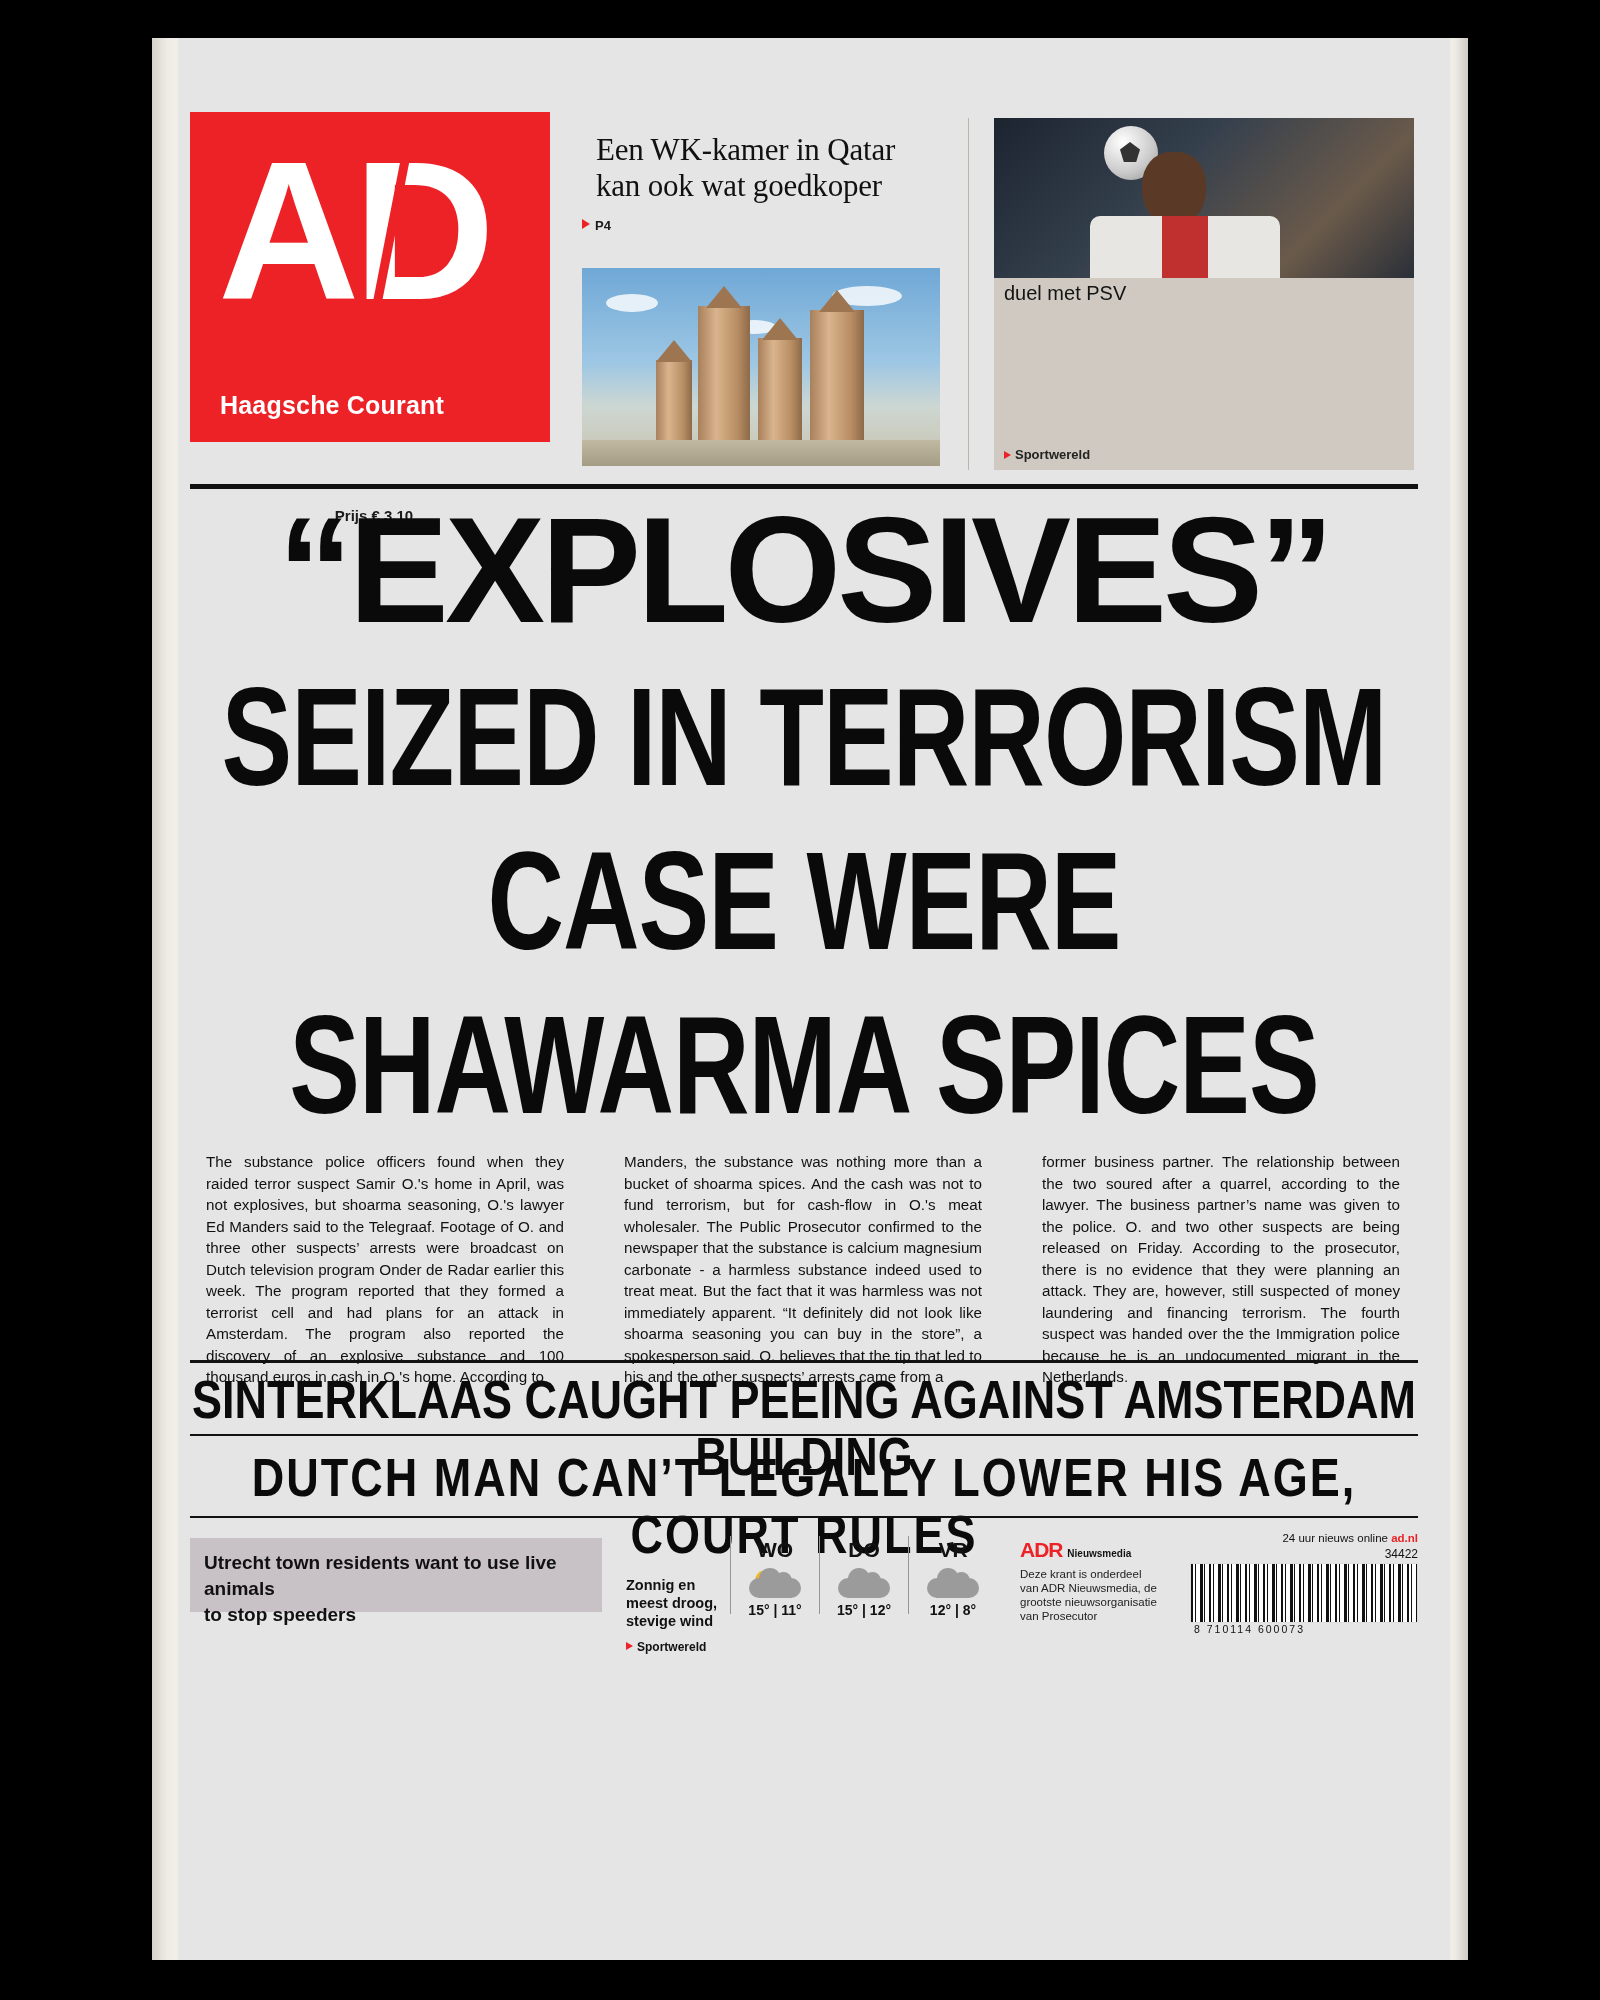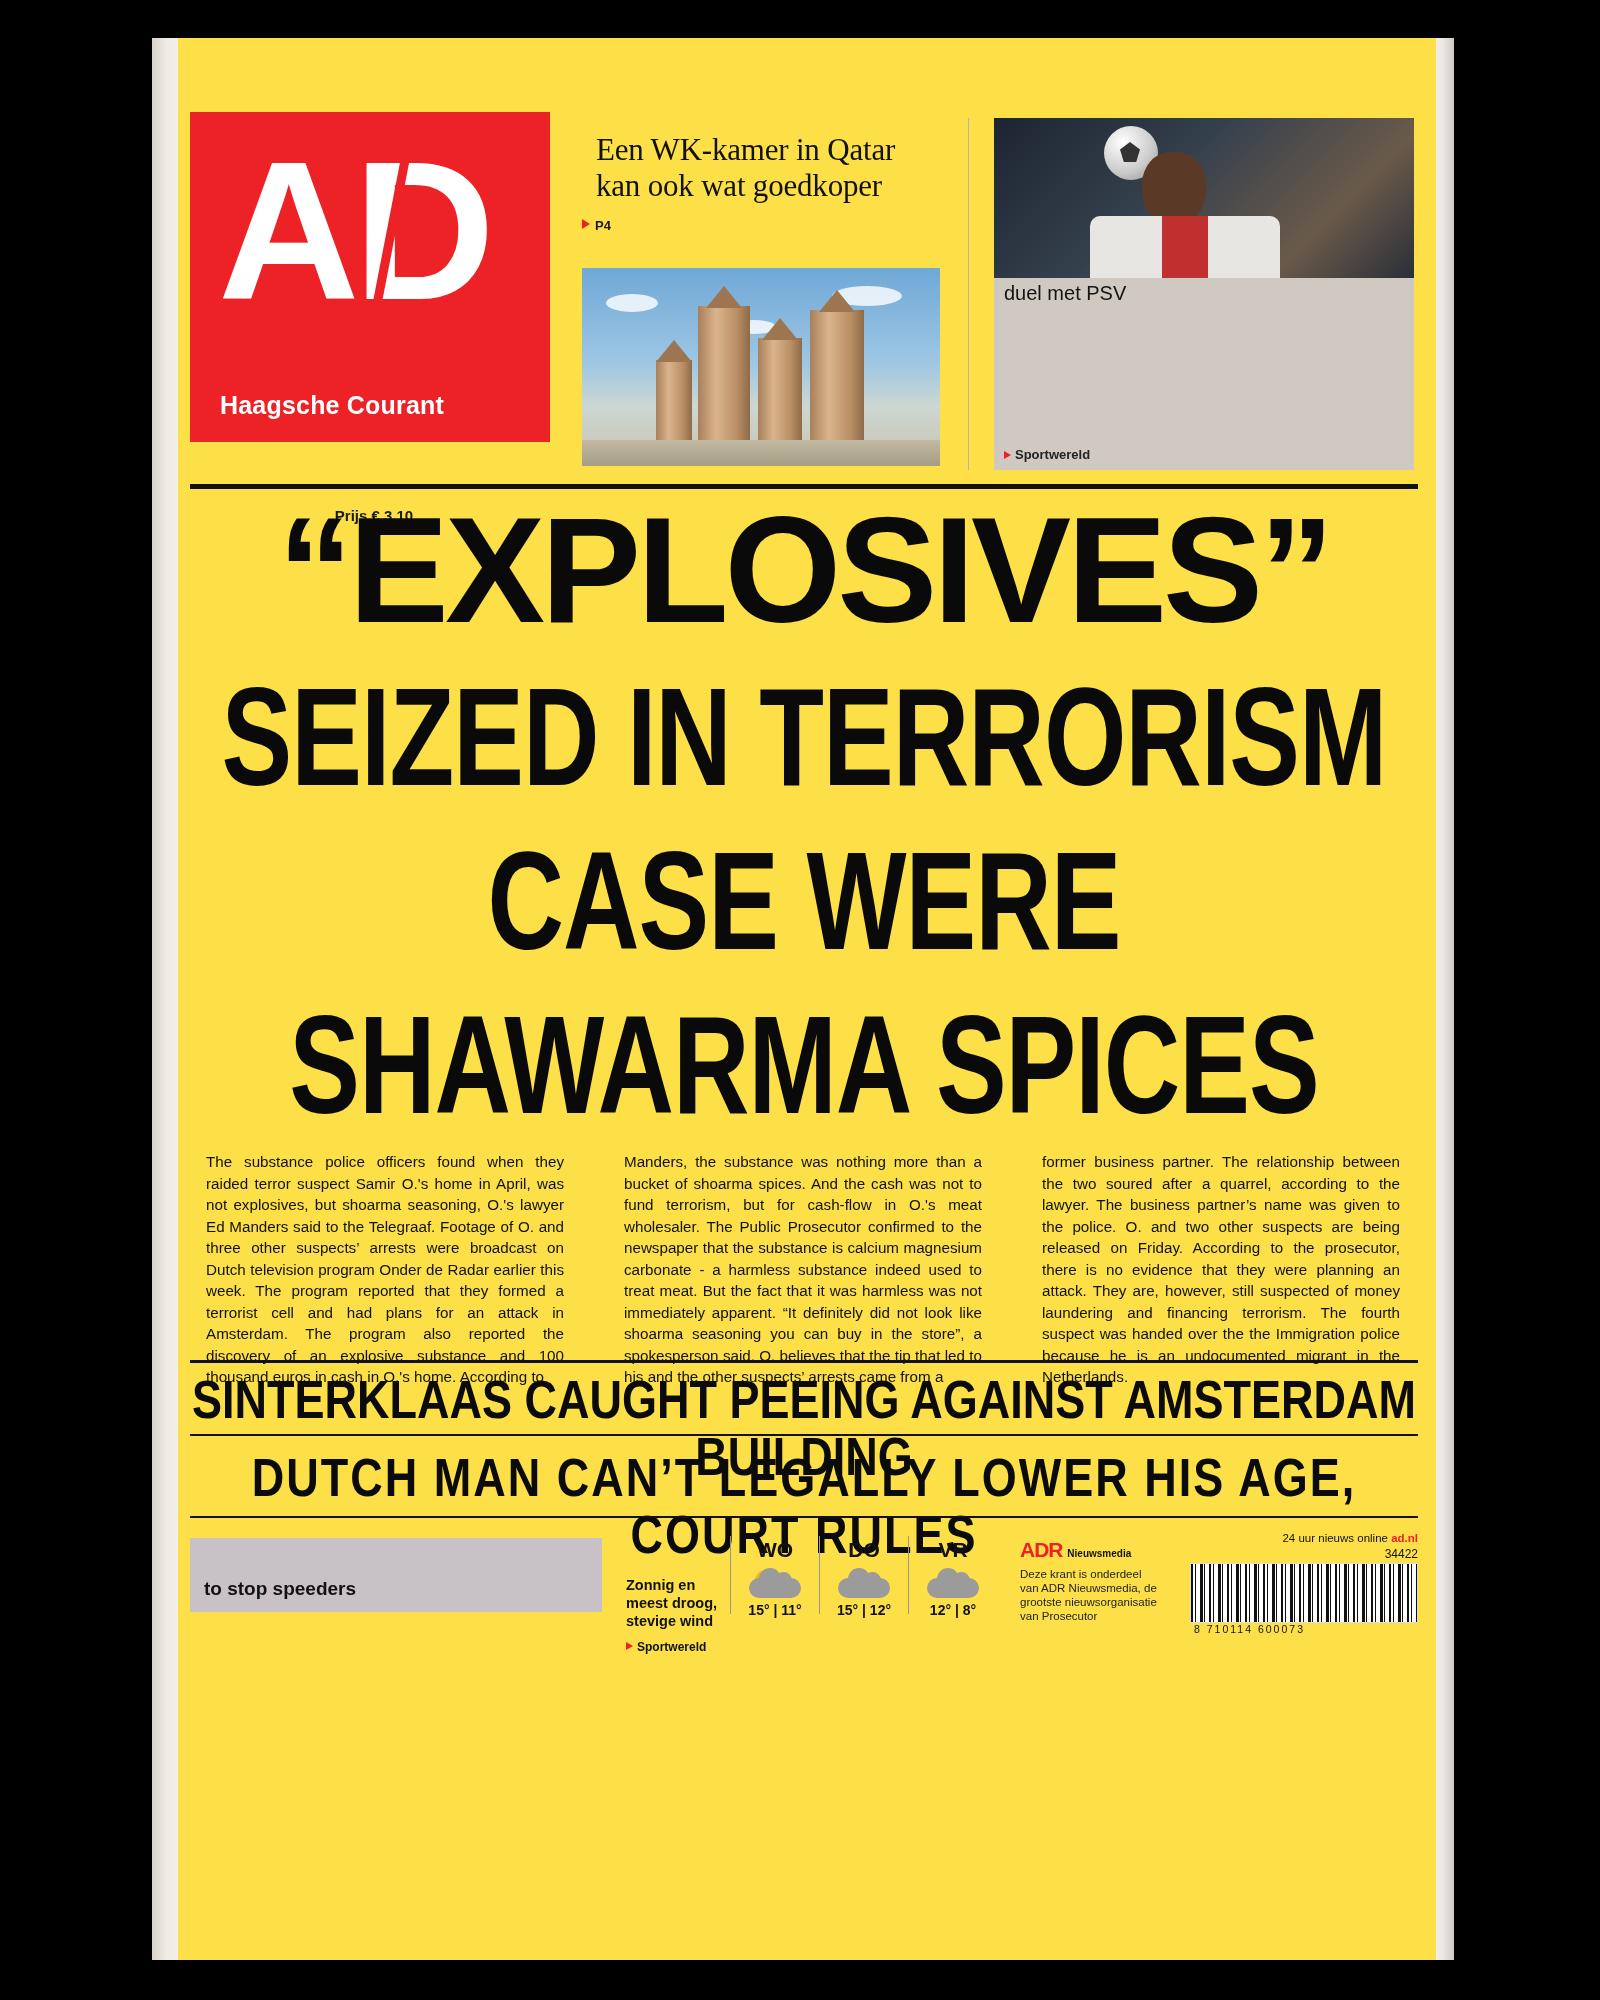--- a/index.html
+++ b/index.html
@@ -21,23 +21,24 @@
     background: #000;
   }
 
   
   .paper {
     position: absolute;
     left: 152px;
     top: 38px;
     width: 1302px;
     height: 1922px;
-    background: #fde047;
+    background: #e5e5e5;
     box-shadow: 0 0 30px rgba(0,0,0,0.8);
     overflow: hidden;
+    padding-left: 14px;
   }
   .paper:before {
     content: "";
     position: absolute;
     left: 0; top: 0; bottom: 0;
     width: 26px;
     background: linear-gradient(to right, #d8d4cc 0%, #efece6 60%, #f2efe9 100%);
     z-index: 5;
     pointer-events: none;
   }
@@ -647,21 +648,21 @@
 
       <div class="sub-head sub-head-1">SINTERKLAAS CAUGHT PEEING AGAINST AMSTERDAM BUILDING</div>
       <div class="rule-thin-a"></div>
       <div class="sub-head sub-head-2">DUTCH MAN CAN’T LEGALLY LOWER HIS AGE, COURT RULES</div>
       <div class="rule-thin-b"></div>
 
       <div class="footer">
 
         <div class="promo">
           <p>
-            <br>
+            <span>Utrecht town residents want to use live animals</span><br>
             <span>to stop speeders</span>
           </p>
         </div>
 
         <div class="weatherwrap">
           <div class="wx-text">
             <span>Zonnig en</span><br>
             <span>meest droog,</span><br>
             <span>stevige wind</span>
             <div class="wx-sport">

